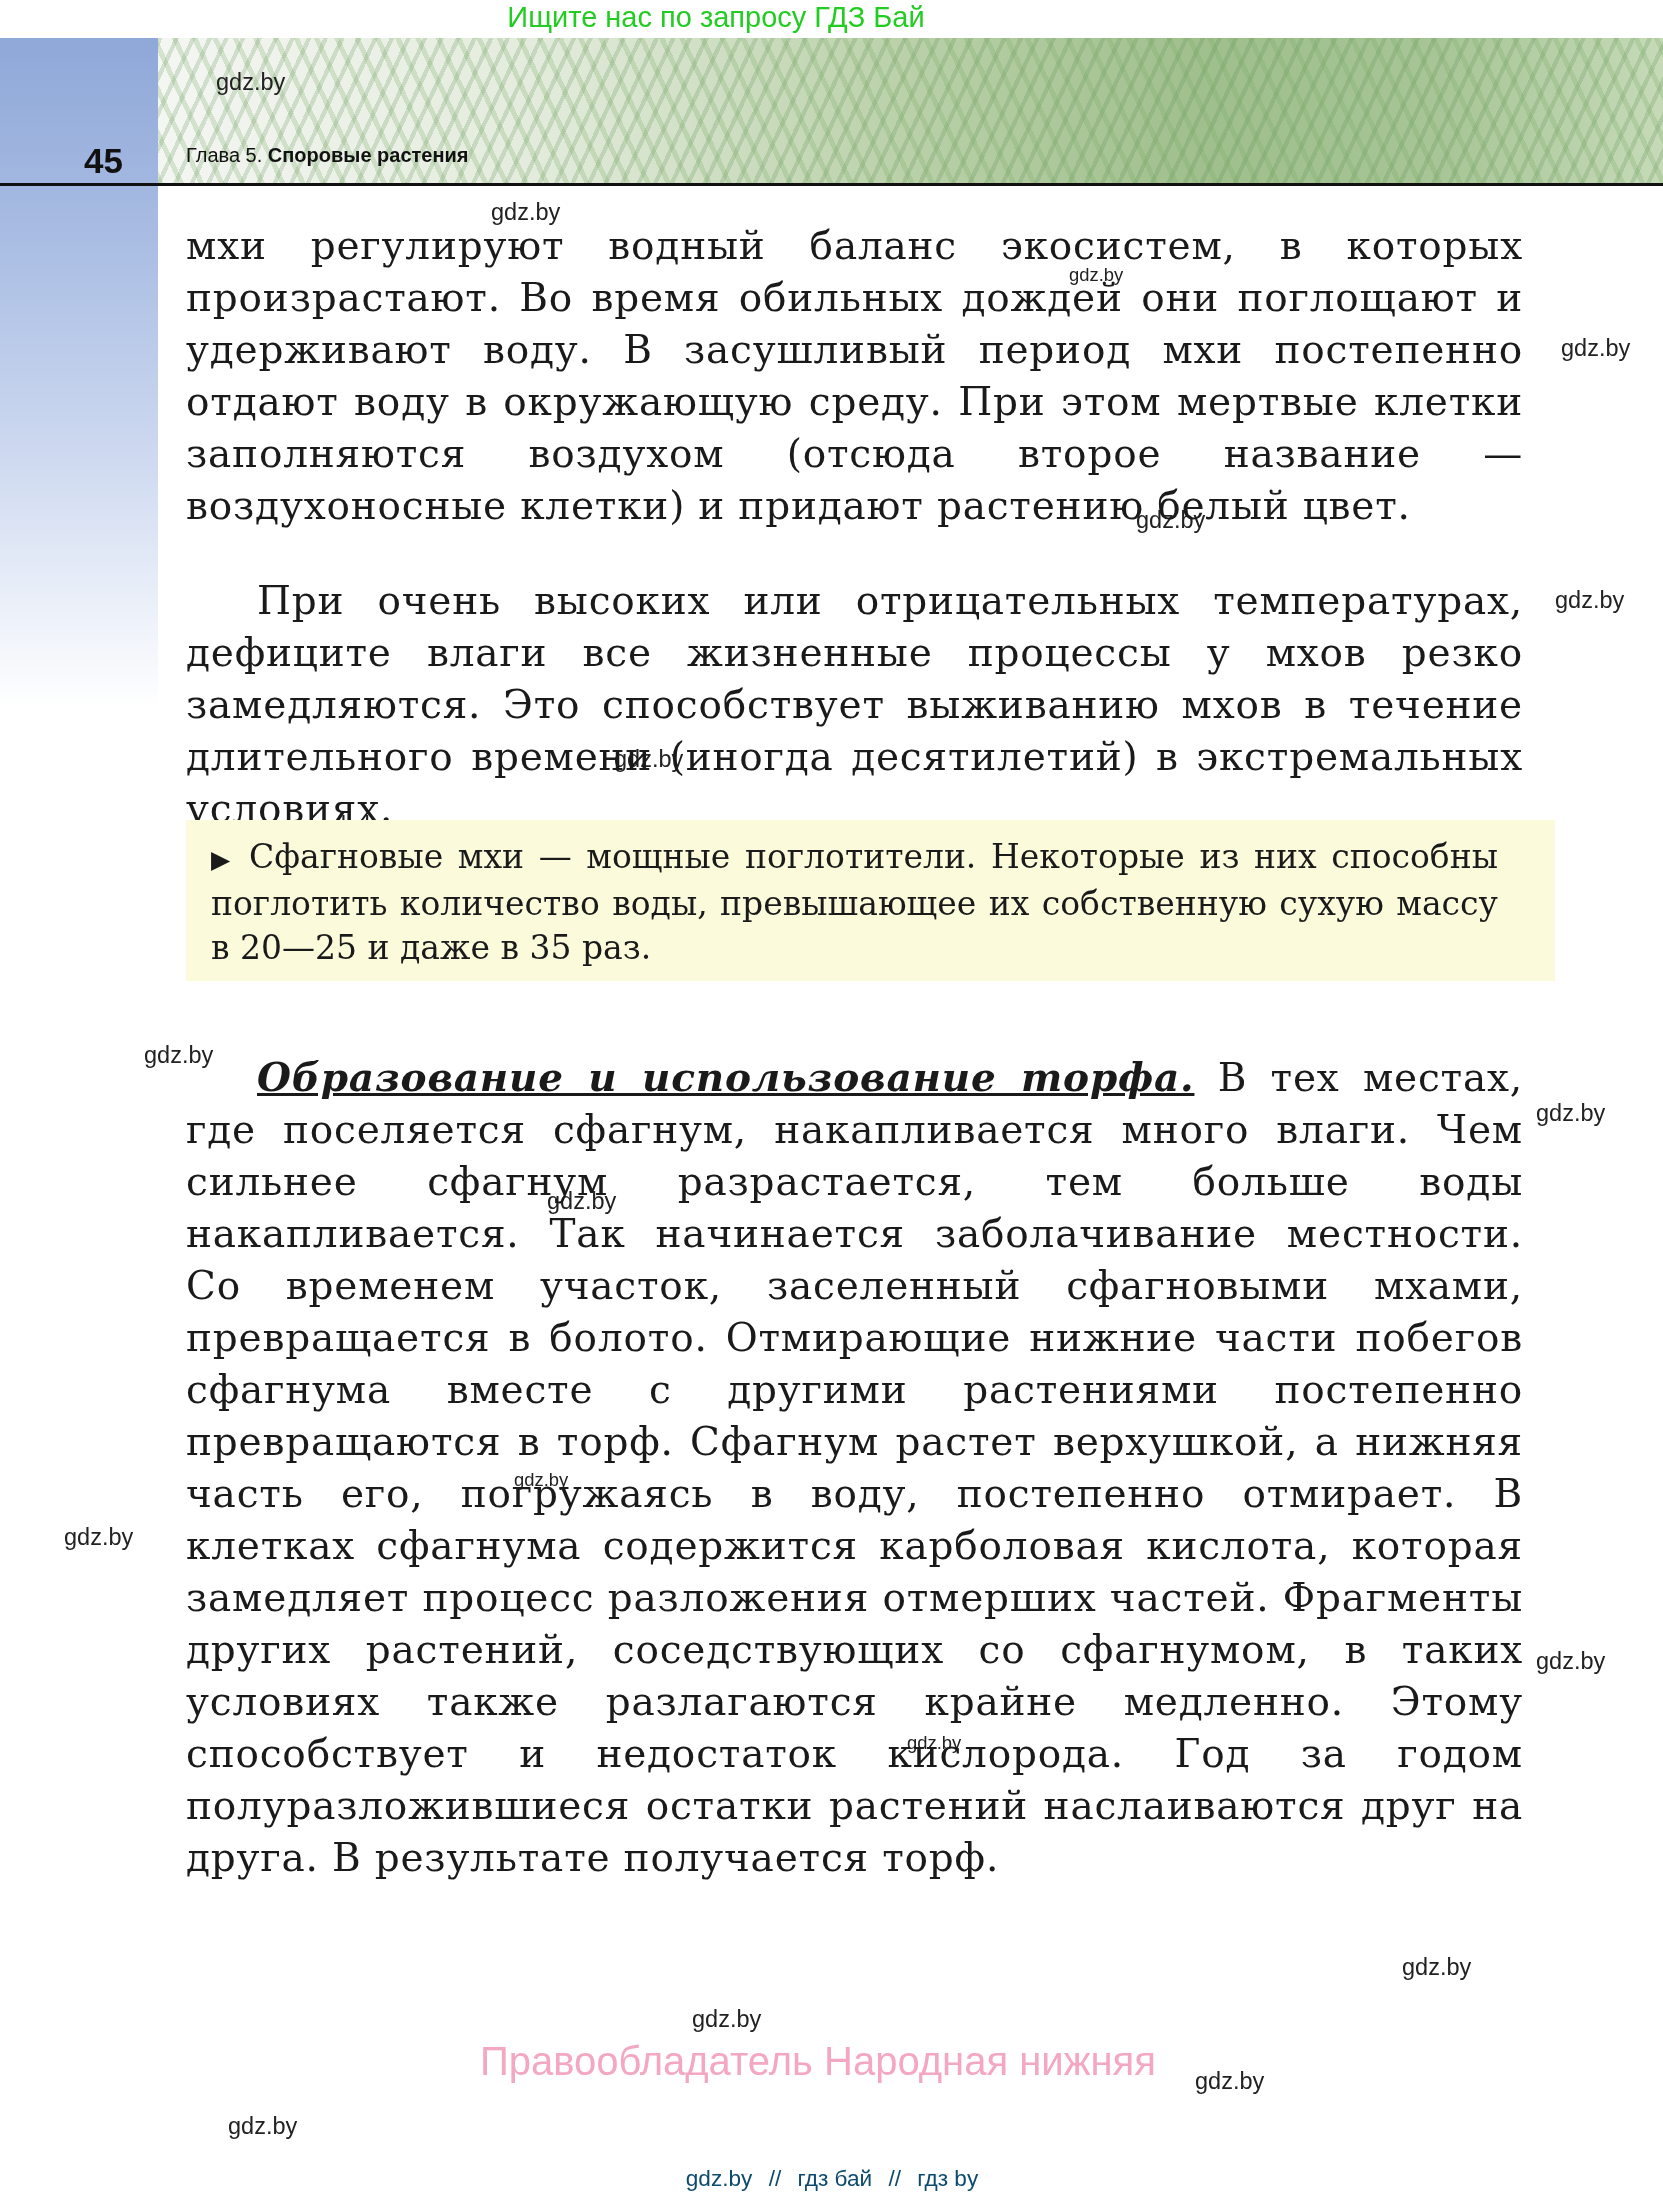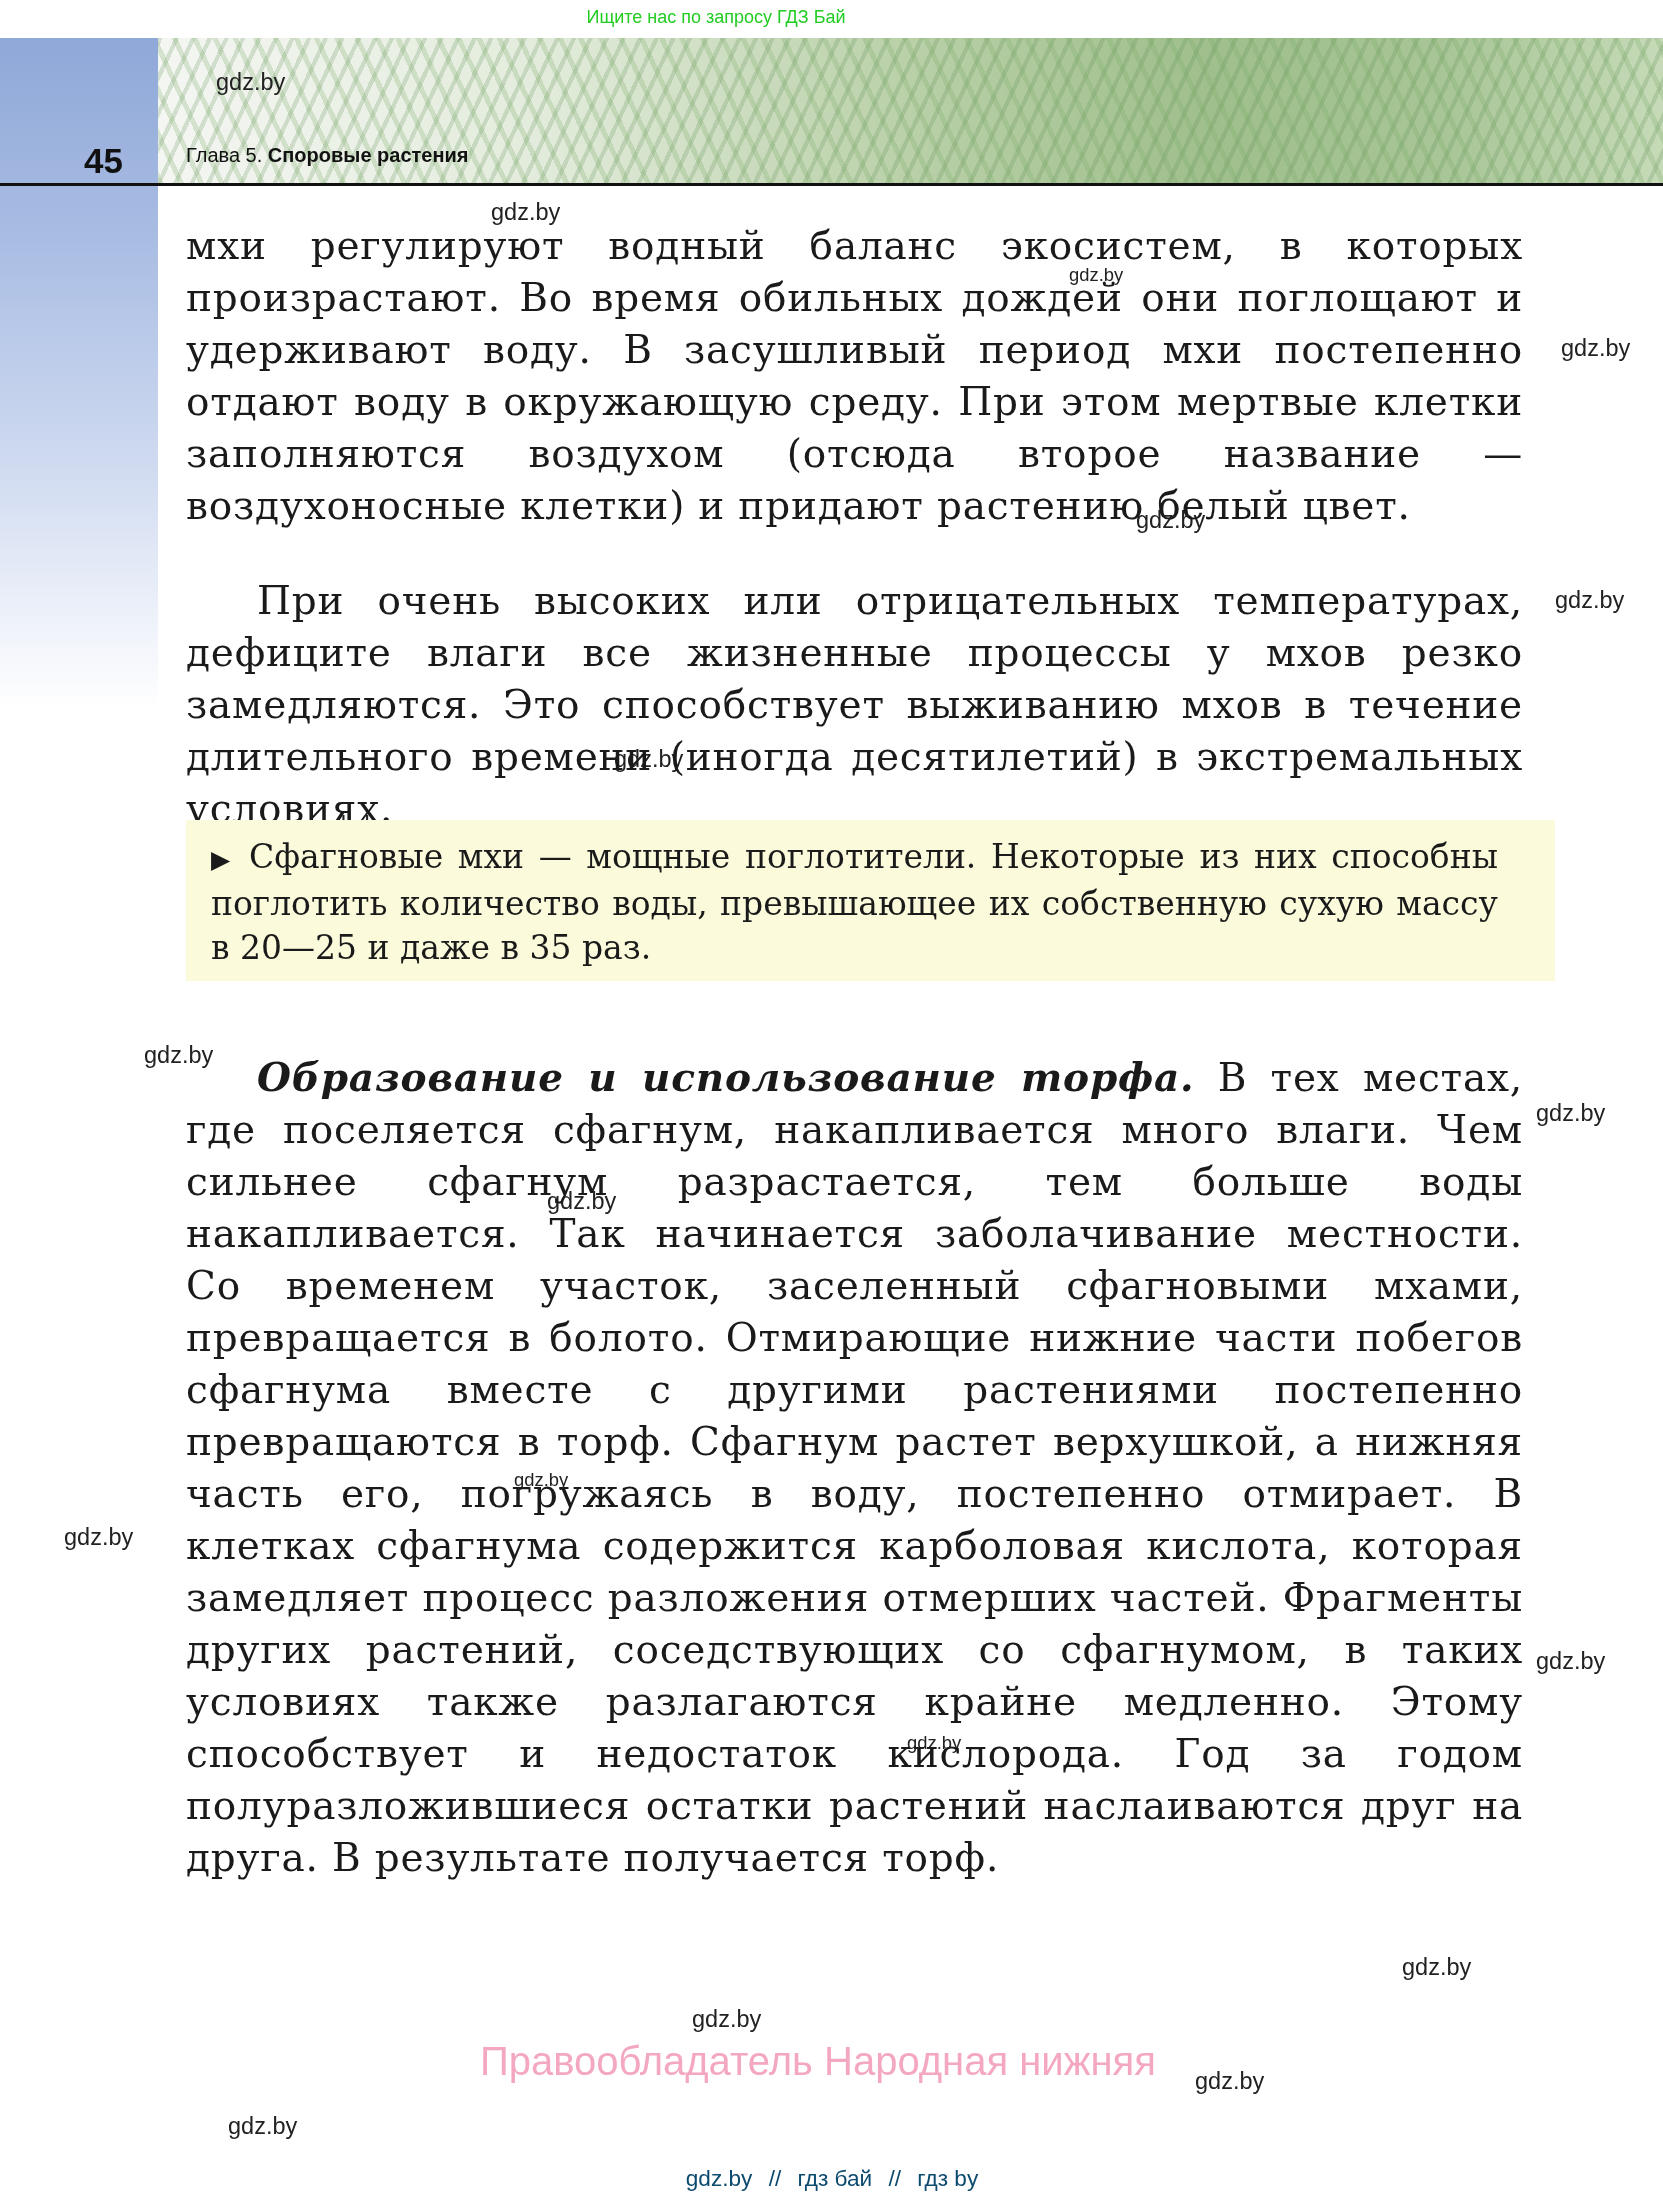--- a/index.html
+++ b/index.html
@@ -1,19 +1,19 @@
 <!DOCTYPE html>
 <html style="font-size:13.4px"><head>
 <meta charset="utf-8">
 <style>
   html, body { margin:0; padding:0; }
   body { width:1664px; height:2205px; position:relative; background:#ffffff; overflow:hidden;
          font-family:"DejaVu Serif", serif; color:#1a1a1a; }
   .top-banner { position:absolute; left:0; top:0; width:1432px; height:34px; text-align:center;
-                font-family:"Liberation Sans", sans-serif; font-size:18px; color:#22cc22; line-height:34px; }
+                font-family:"Liberation Sans", sans-serif; font-size:29px; color:#22cc22; line-height:34px; }
   .left-bar { position:absolute; left:0; top:38px; width:158px; height:671px;
               background:linear-gradient(to bottom, #8fa8d8 0%, #a9bde3 30%, #cbd7ef 60%, #ffffff 100%); }
   .header-img { position:absolute; left:158px; top:38px; width:1506px; height:145px;
                 background:
                   repeating-linear-gradient(65deg, rgba(120,170,100,0.25) 0 5px, rgba(255,255,255,0) 5px 18.4px),
                   repeating-linear-gradient(115deg, rgba(90,140,80,0.22) 0 4.2px, rgba(255,255,255,0) 4.2px 15px),
                   linear-gradient(to right, #f4f6f2 0%, #e3ecdc 25%, #b9d0a8 50%, #9fbf8c 70%, #a7c596 85%, #c6dab8 100%); }
   .header-rule { position:absolute; left:0; top:183px; width:1664px; height:2.5px; background:#111; }
   .page-num { position:absolute; left:84px; top:141px; font-family:"Liberation Sans", sans-serif;
               font-weight:bold; font-size:35px; color:#111; }
@@ -30,21 +30,21 @@
   .callout { position:absolute; left:186px; top:820px; width:1369px; height:161px;
              background:#fbfbdc; }
   .callout-text { position:absolute; left:25px; top:15px; width:1287px; font-size:33px; line-height:44px;
                   text-align:justify; }
   .arrow { font-size:25px; }
   .copyright { position:absolute; left:480px; top:2039px; font-family:"Liberation Sans", sans-serif;
                font-size:40px; color:#f4a7c0; white-space:nowrap; }
   .footer-links { position:absolute; left:0; top:2166px; width:1664px; text-align:center;
                   font-family:"Liberation Sans", sans-serif; font-size:22.6px; color:#0c4a6e; }
   .footer-links span { margin:0 5px; }
-  i.term { font-style:italic; font-weight:bold; }
+  i.term { font-style:italic; font-weight:bold;text-decoration:underline; }
 </style>
 </head>
 <body>
 
 <div class="top-banner">Ищите нас по запросу ГДЗ Бай</div>
 
 <div class="left-bar"></div>
 <div class="header-img"></div>
 <div class="header-rule"></div>
 

